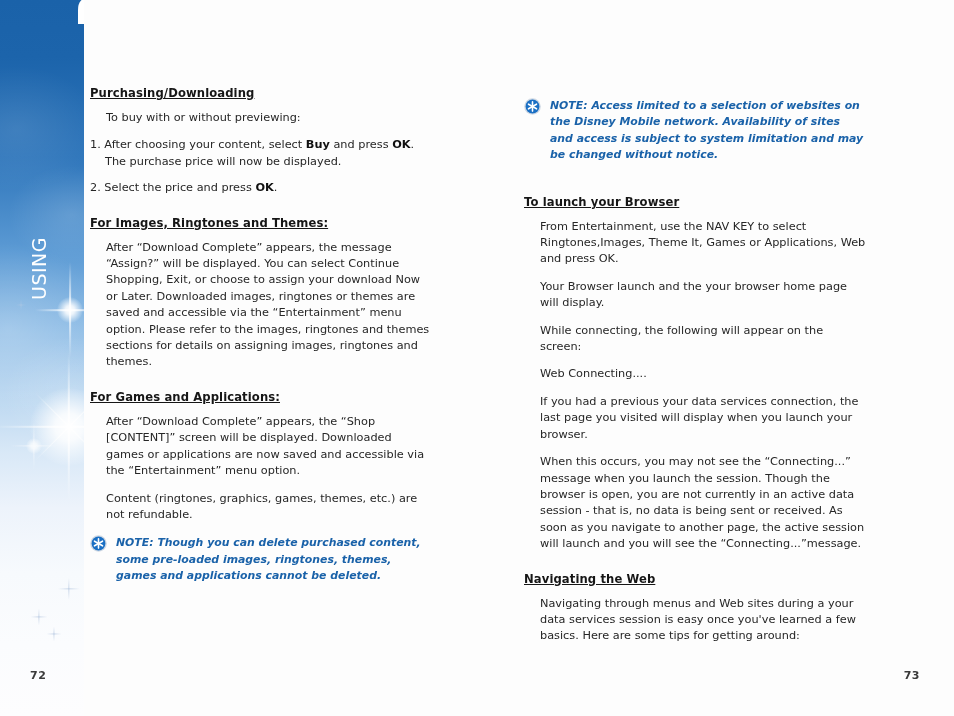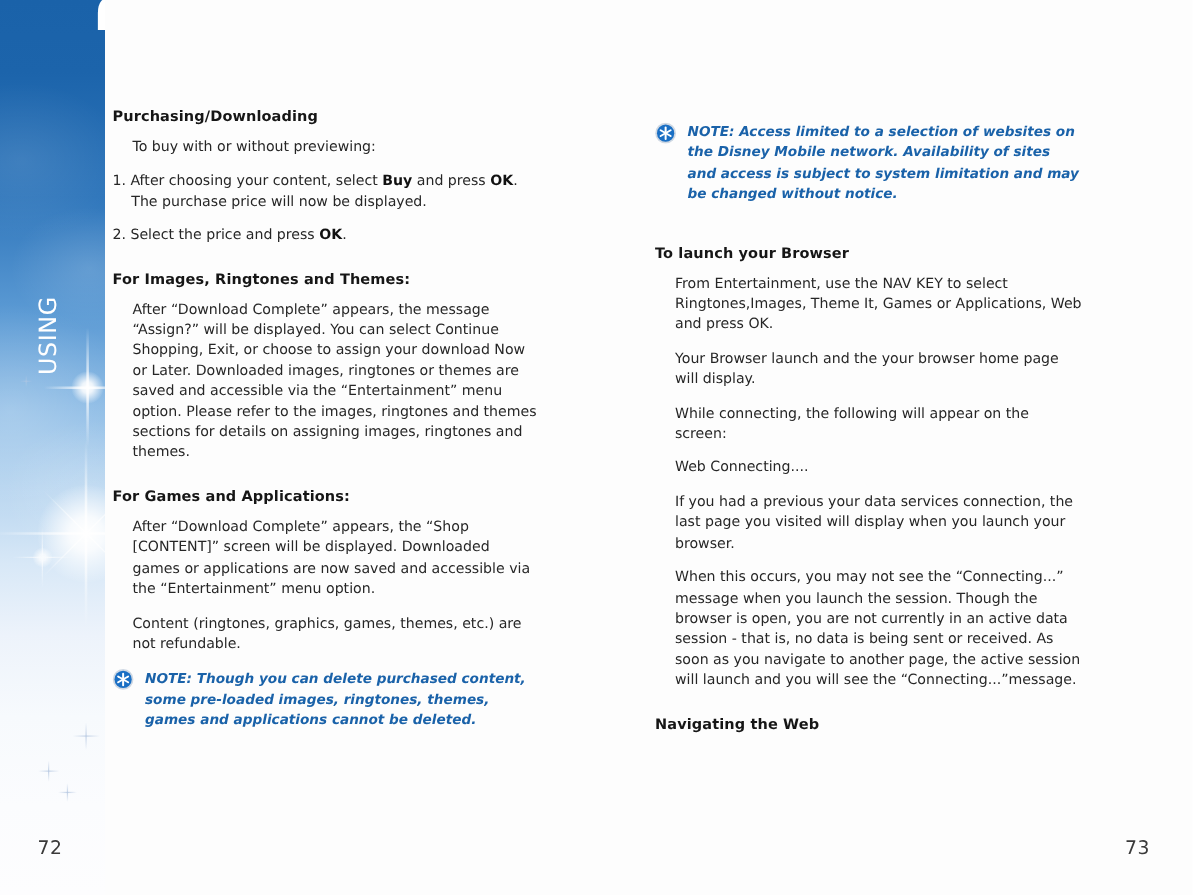--- a/index.html
+++ b/index.html
@@ -149,23 +149,24 @@
     top: 300px;
     font-size: 19px;
     letter-spacing: 0.5px;
     font-weight: normal;
   }
 
   
   .pagenum {
     position: absolute;
     font-family: "DejaVu Sans", sans-serif;
-    font-size: 15px;
+    font-size: 11px;
     color: #3a3a3a;
     letter-spacing: 0.5px;
+    font-weight: bold;
   }
   .pagenum-left { left: 30px; top: 669px; }
   .pagenum-right { right: 34px; top: 669px; text-align: center; }
 
   
   .col {
     position: absolute;
     top: 86px;
     width: 340px;
     color: #262626;
@@ -176,20 +177,21 @@
   .col-left  { left: 90px; width: 340px; }
   .col-right { left: 524px; width: 342px; }
 
   h3.sec {
     margin: 0 0 9px 0;
     font-size: 11.6px;
     font-weight: bold;
     color: #161616;
     letter-spacing: 0.1px;
     line-height: 15px;
+    text-decoration: underline;
   }
   h3.sec.spaced { margin-top: 19px; }
   h3.sec.blue {
     color: #18609f;
     letter-spacing: 1.2px;
     margin-bottom: 10px;
   }
   p {
     margin: 0 0 11px 16px;
   }
@@ -346,16 +348,17 @@
     <p>While connecting, the following will appear on the screen:</p>
 
     <p>Web Connecting....</p>
 
     <p class="indent">If you had a previous your data services connection, the last page you visited will display when you launch your browser.</p>
 
     <p>When this occurs, you may not see the “Connecting...” message when you launch the session. Though the browser is open, you are not currently in an active data session - that is, no data is being sent or received. As soon as you navigate to another page, the active session will launch and you will see the “Connecting...”message.</p>
 
     <h3 class="sec spaced">Navigating the Web</h3>
 
+    <p>Navigating through menus and Web sites during a your data services session is easy once you've learned a few basics. Here are some tips for getting around:</p>
 
   </div>
 
 </div>
 
 </body></html>

